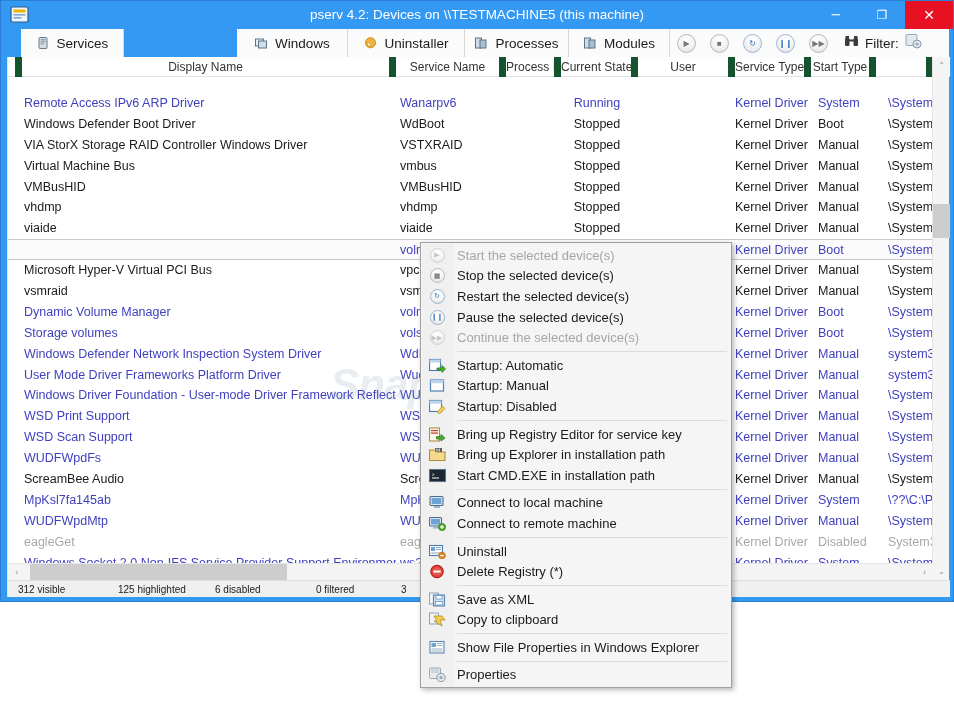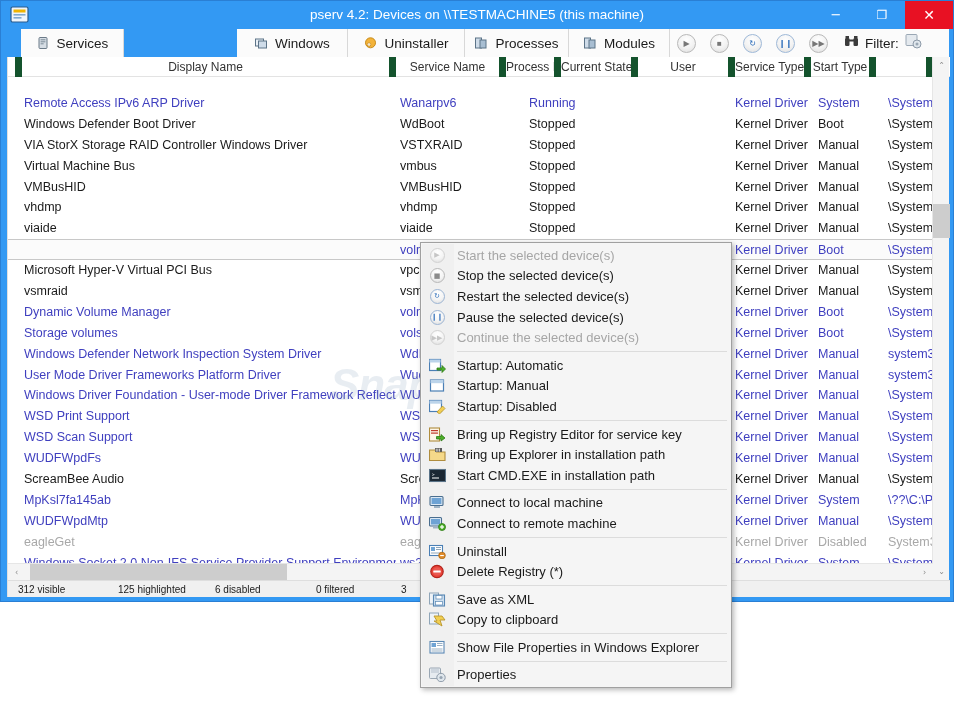--- a/index.html
+++ b/index.html
@@ -119,21 +119,21 @@
     border-bottom:1px solid #c8c8c8;
     background:#fbfbfb;
   }
   .cell {
     position:absolute; top:0; height:20.9px; line-height:20.9px;
     overflow:hidden; white-space:nowrap;
   }
   .c-name  { left:16px;  width:372px; text-align:left; }
   .c-svc   { left:392px; width:110px; text-align:left; }
   .c-pid   { left:498px; width:52px;  text-align:center; }
-  .c-state { left:521px; width:72px;  text-align:left; }
+  .c-state { left:553px; width:72px;  text-align:center; }
   .c-user  { left:630px; width:90px;  text-align:left; }
   .c-stype { left:727px; width:76px;  text-align:left; }
   .c-start { left:810px; width:60px;  text-align:left; }
   .c-path  { left:880px; width:60px;  text-align:left; }
 
   .k-blue { color:#3f3fbf; }
   .k-dark { color:#1a1a1a; }
   .k-gray { color:#a8a8a8; }
 
   

